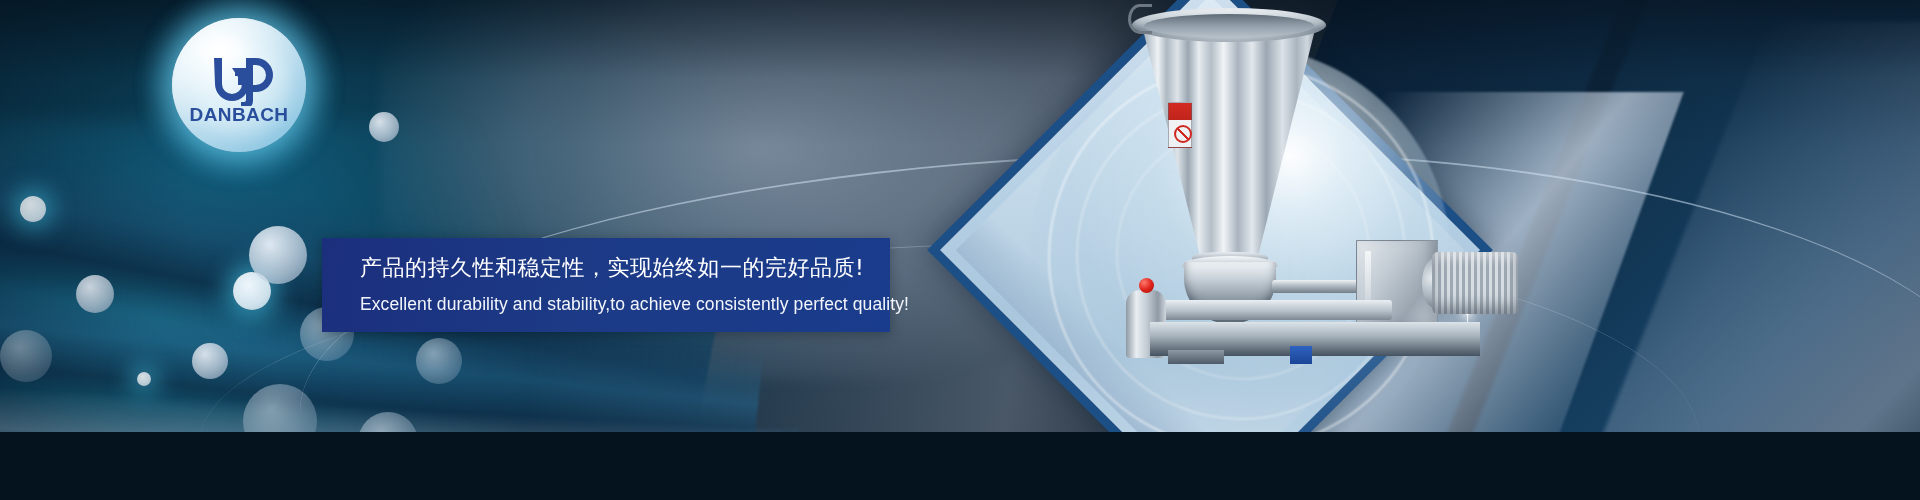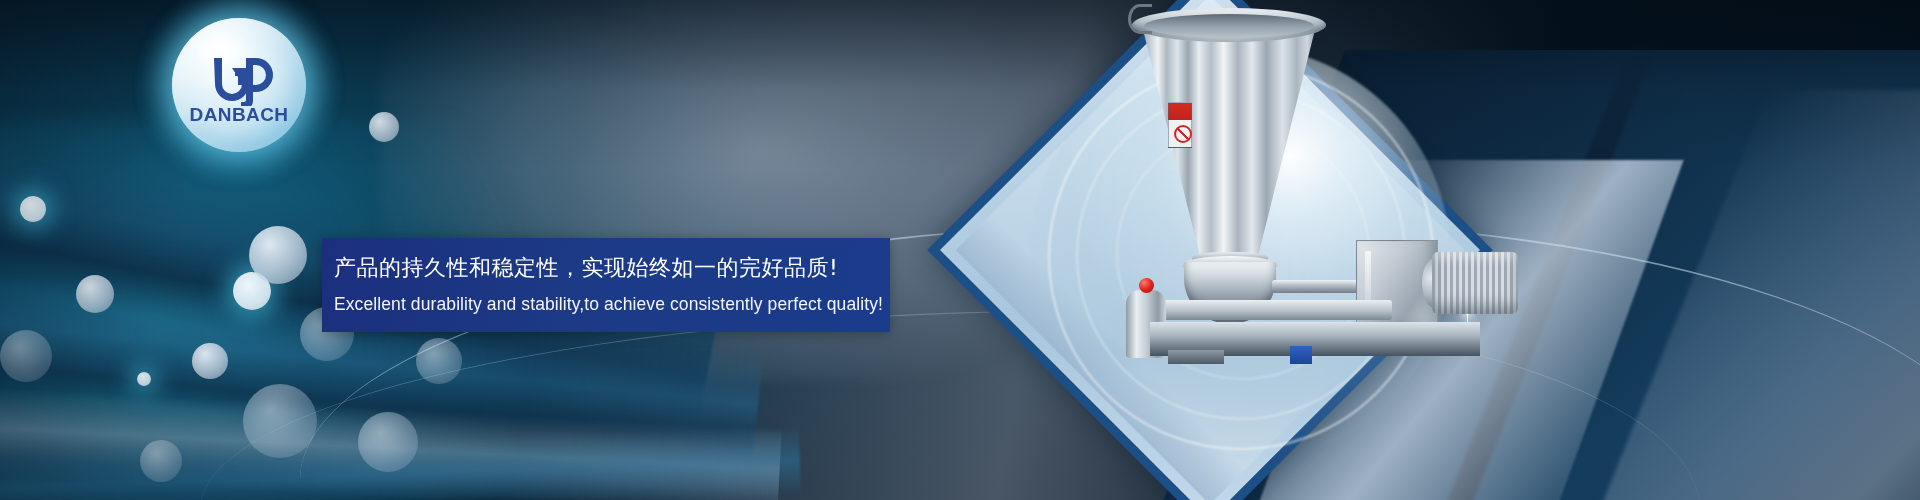--- a/index.html
+++ b/index.html
@@ -5,21 +5,21 @@
   * { margin:0; padding:0; box-sizing:border-box; }
   html,body{ background:#05131f; }
   body{
     font-family:"Liberation Sans","DejaVu Sans",sans-serif;
     -webkit-font-smoothing:antialiased;
   }
 
   .banner{
     position:relative;
     width:1920px;
-    height:500px;
+    height:432px;
     overflow:hidden;
     background:#0b2438;
   }
 
   
   .bg-base{
     position:absolute; inset:0;
     background:
       radial-gradient(ellipse 900px 520px at 14% 40%, #0d4a63 0%, #0a3349 38%, #071f31 70%, #04121e 100%),
       linear-gradient(105deg, #072033 0%, #0a3048 26%, #123a56 48%, #1c4a68 62%, #22405c 78%, #14304a 100%);
@@ -175,21 +175,21 @@
     text-shadow:3px 4px 6px rgba(0,0,0,.38);
     white-space:nowrap;
   }
 
   
   .subbox{
     position:absolute; left:322px; top:238px;
     width:568px; height:94px;
     background:linear-gradient(100deg,#1b2f7d 0%, #1c3a86 45%, #1a3c8c 100%);
     box-shadow:0 2px 12px rgba(0,0,0,.30);
-    padding:15px 0 0 12px;
+    padding:15px 0 0 38px;
   }
   .sub-cn{
     font-family:"DejaVu Sans","Liberation Sans",sans-serif;
     font-size:22px; font-weight:500; color:#ffffff;
     letter-spacing:.5px; white-space:nowrap;
   }
   .sub-en{
     margin-top:11px;
     font-family:"Liberation Sans","DejaVu Sans",sans-serif;
     font-size:17.5px; color:#f2f5fb; letter-spacing:.1px;

